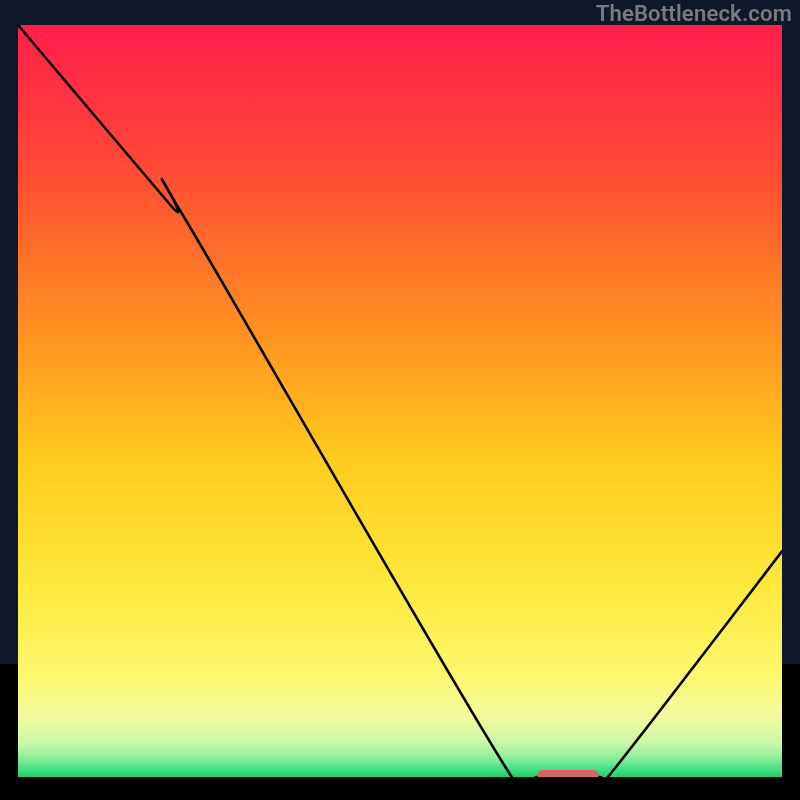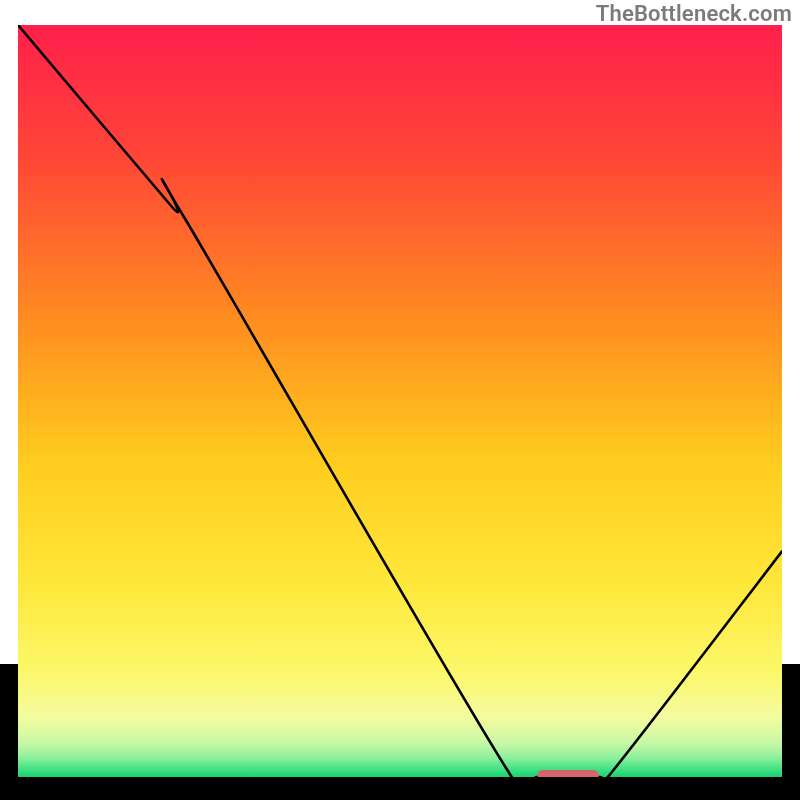--- a/index.html
+++ b/index.html
@@ -8,21 +8,21 @@
     width: 800px;
     height: 800px;
     overflow: hidden;
     background: #000;
     font-family: -apple-system, BlinkMacSystemFont, "Segoe UI", Roboto, sans-serif;
   }
   .chart-container {
     position: relative;
     width: 800px;
     height: 664px;
-    background: #ffffff;
+    background: #0f172a;
   }
   .watermark {
     position: absolute;
     top: 1px;
     right: 8px;
     font-size: 22px;
     font-weight: 600;
     color: #7b7b7b;
     z-index: 10;
     letter-spacing: 0.2px;

